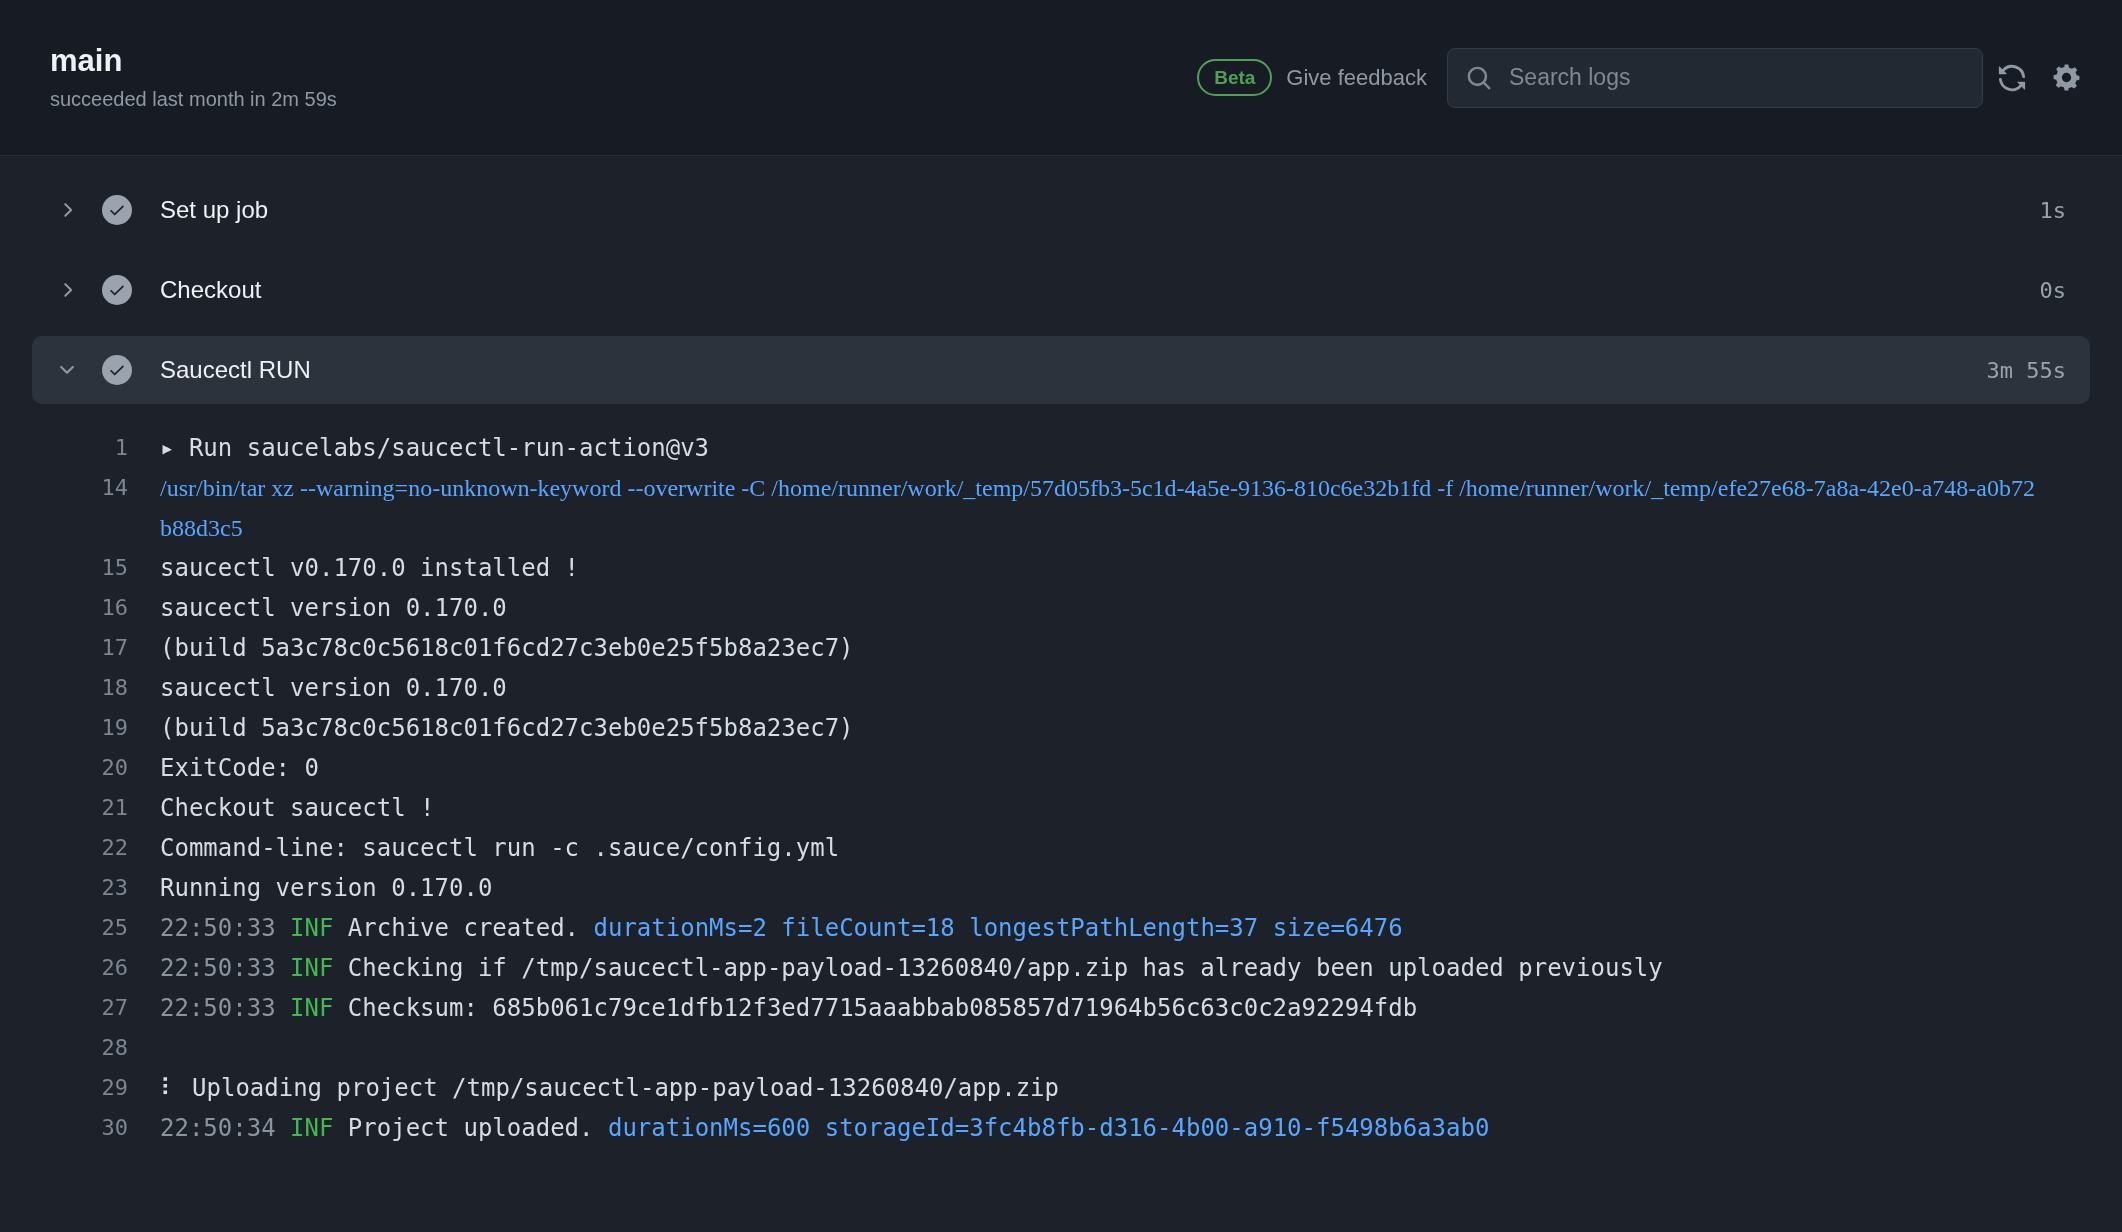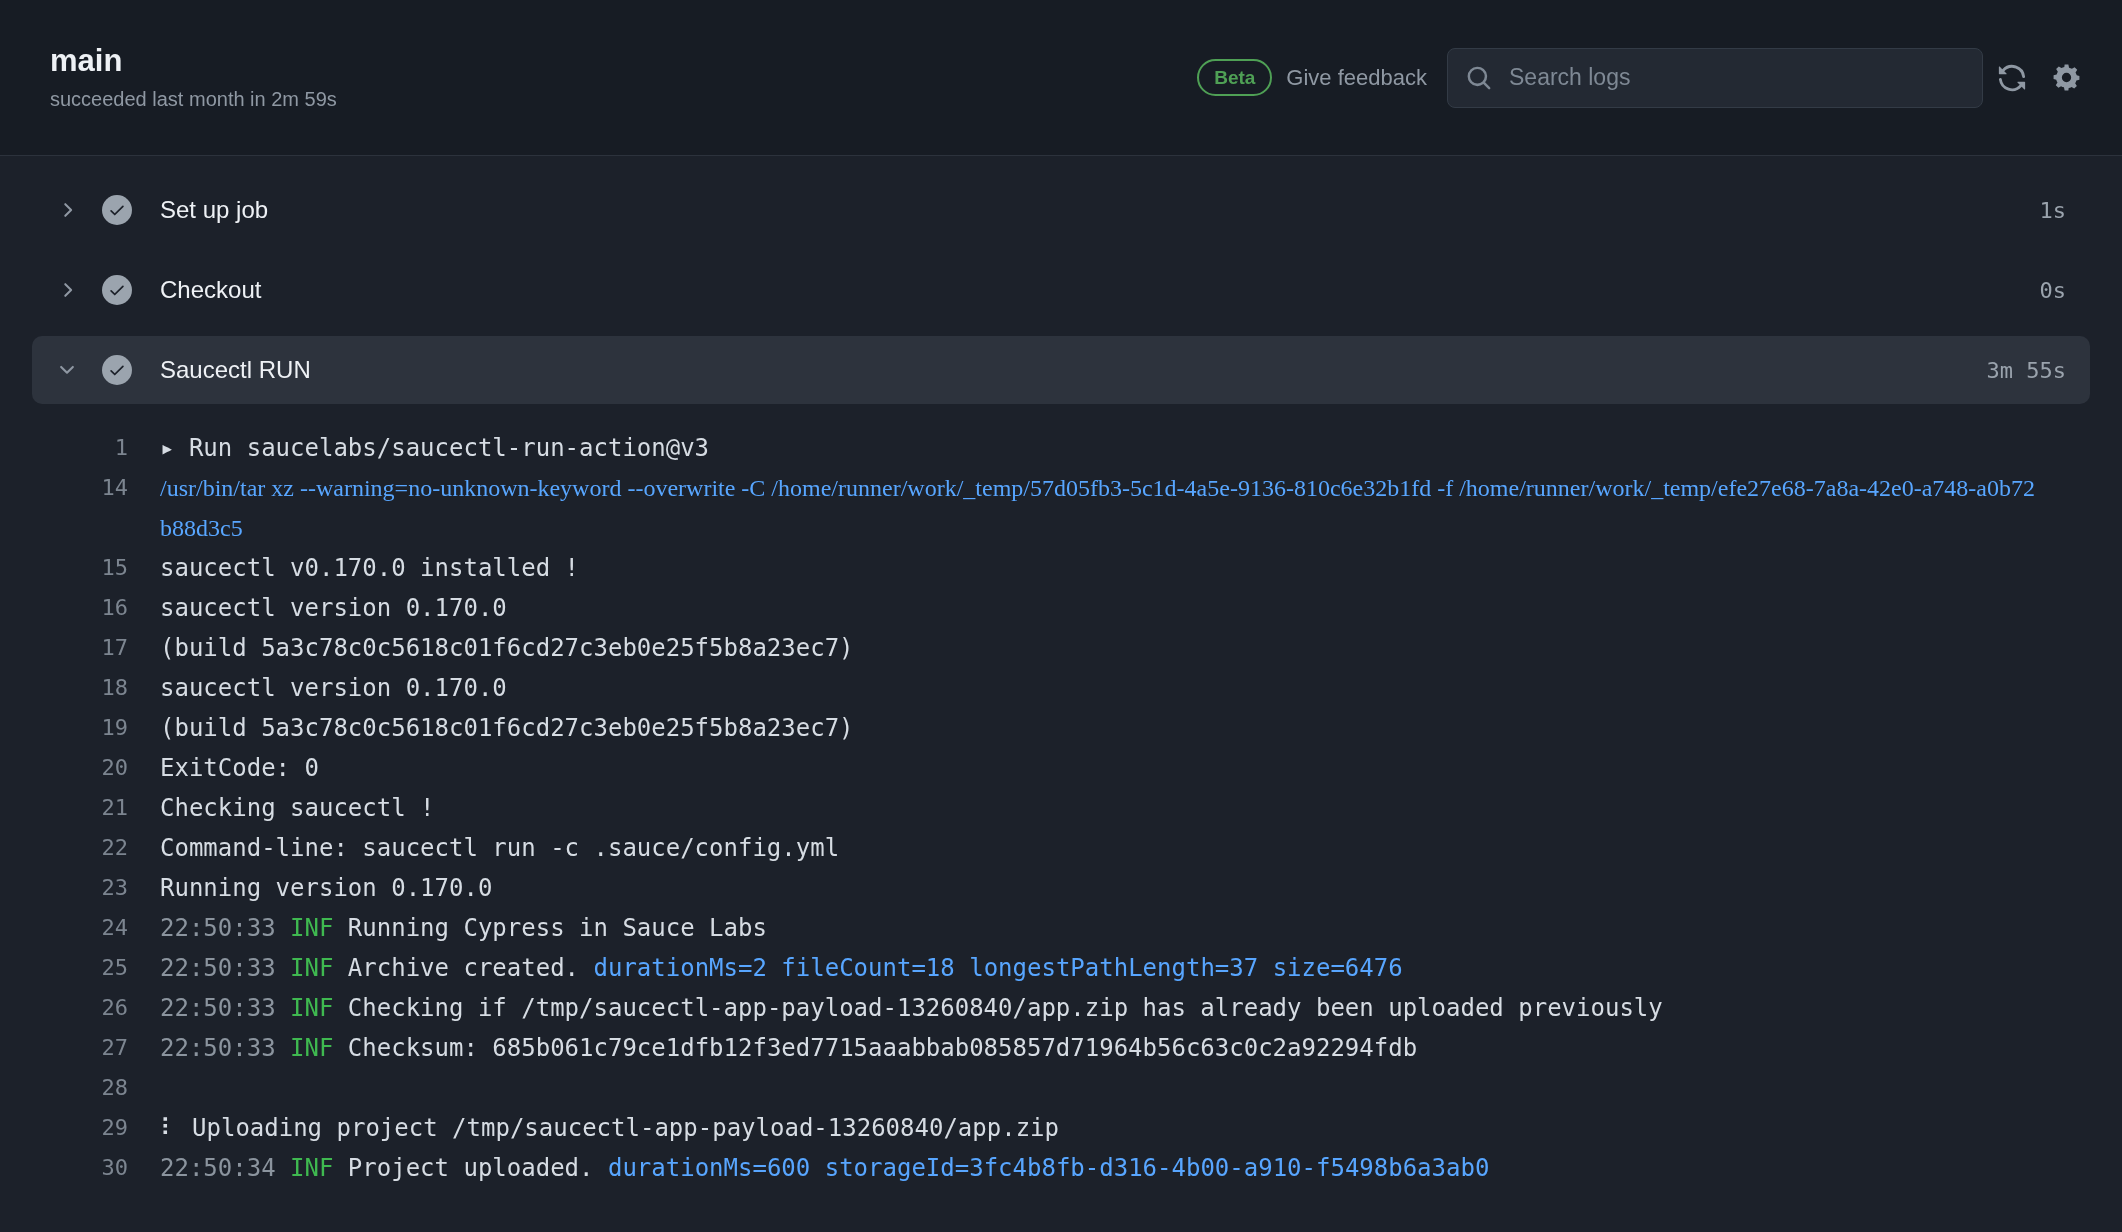--- a/index.html
+++ b/index.html
@@ -207,35 +207,31 @@
       <div class="log-line">
         <a class="ln">19</a>
         <span class="lc"><span class="seg-plain">(build 5a3c78c0c5618c01f6cd27c3eb0e25f5b8a23ec7)</span></span>
       </div>
       <div class="log-line">
         <a class="ln">20</a>
         <span class="lc"><span class="seg-plain">ExitCode: 0</span></span>
       </div>
       <div class="log-line">
         <a class="ln">21</a>
-        <span class="lc"><span class="seg-plain">Checking saucectl !</span></span>
+        <span class="lc"><span class="seg-plain">Checkout saucectl !</span></span>
       </div>
       <div class="log-line">
         <a class="ln">22</a>
         <span class="lc"><span class="seg-plain">Command-line: saucectl run -c .sauce/config.yml</span></span>
       </div>
       <div class="log-line">
         <a class="ln">23</a>
         <span class="lc"><span class="seg-plain">Running version 0.170.0</span></span>
       </div>
       <div class="log-line">
-        <a class="ln">24</a>
-        <span class="lc"><span class="seg-time">22:50:33 </span><span class="seg-inf">INF</span><span class="seg-plain"> Running Cypress in Sauce Labs</span></span>
-      </div>
-      <div class="log-line">
         <a class="ln">25</a>
         <span class="lc"><span class="seg-time">22:50:33 </span><span class="seg-inf">INF</span><span class="seg-plain"> Archive created. </span><span class="seg-kv">durationMs=2</span><span class="seg-plain"> </span><span class="seg-kv">fileCount=18</span><span class="seg-plain"> </span><span class="seg-kv">longestPathLength=37</span><span class="seg-plain"> </span><span class="seg-kv">size=6476</span></span>
       </div>
       <div class="log-line">
         <a class="ln">26</a>
         <span class="lc"><span class="seg-time">22:50:33 </span><span class="seg-inf">INF</span><span class="seg-plain"> Checking if /tmp/saucectl-app-payload-13260840/app.zip has already been uploaded previously</span></span>
       </div>
       <div class="log-line">
         <a class="ln">27</a>
         <span class="lc"><span class="seg-time">22:50:33 </span><span class="seg-inf">INF</span><span class="seg-plain"> Checksum: 685b061c79ce1dfb12f3ed7715aaabbab085857d71964b56c63c0c2a92294fdb</span></span>

